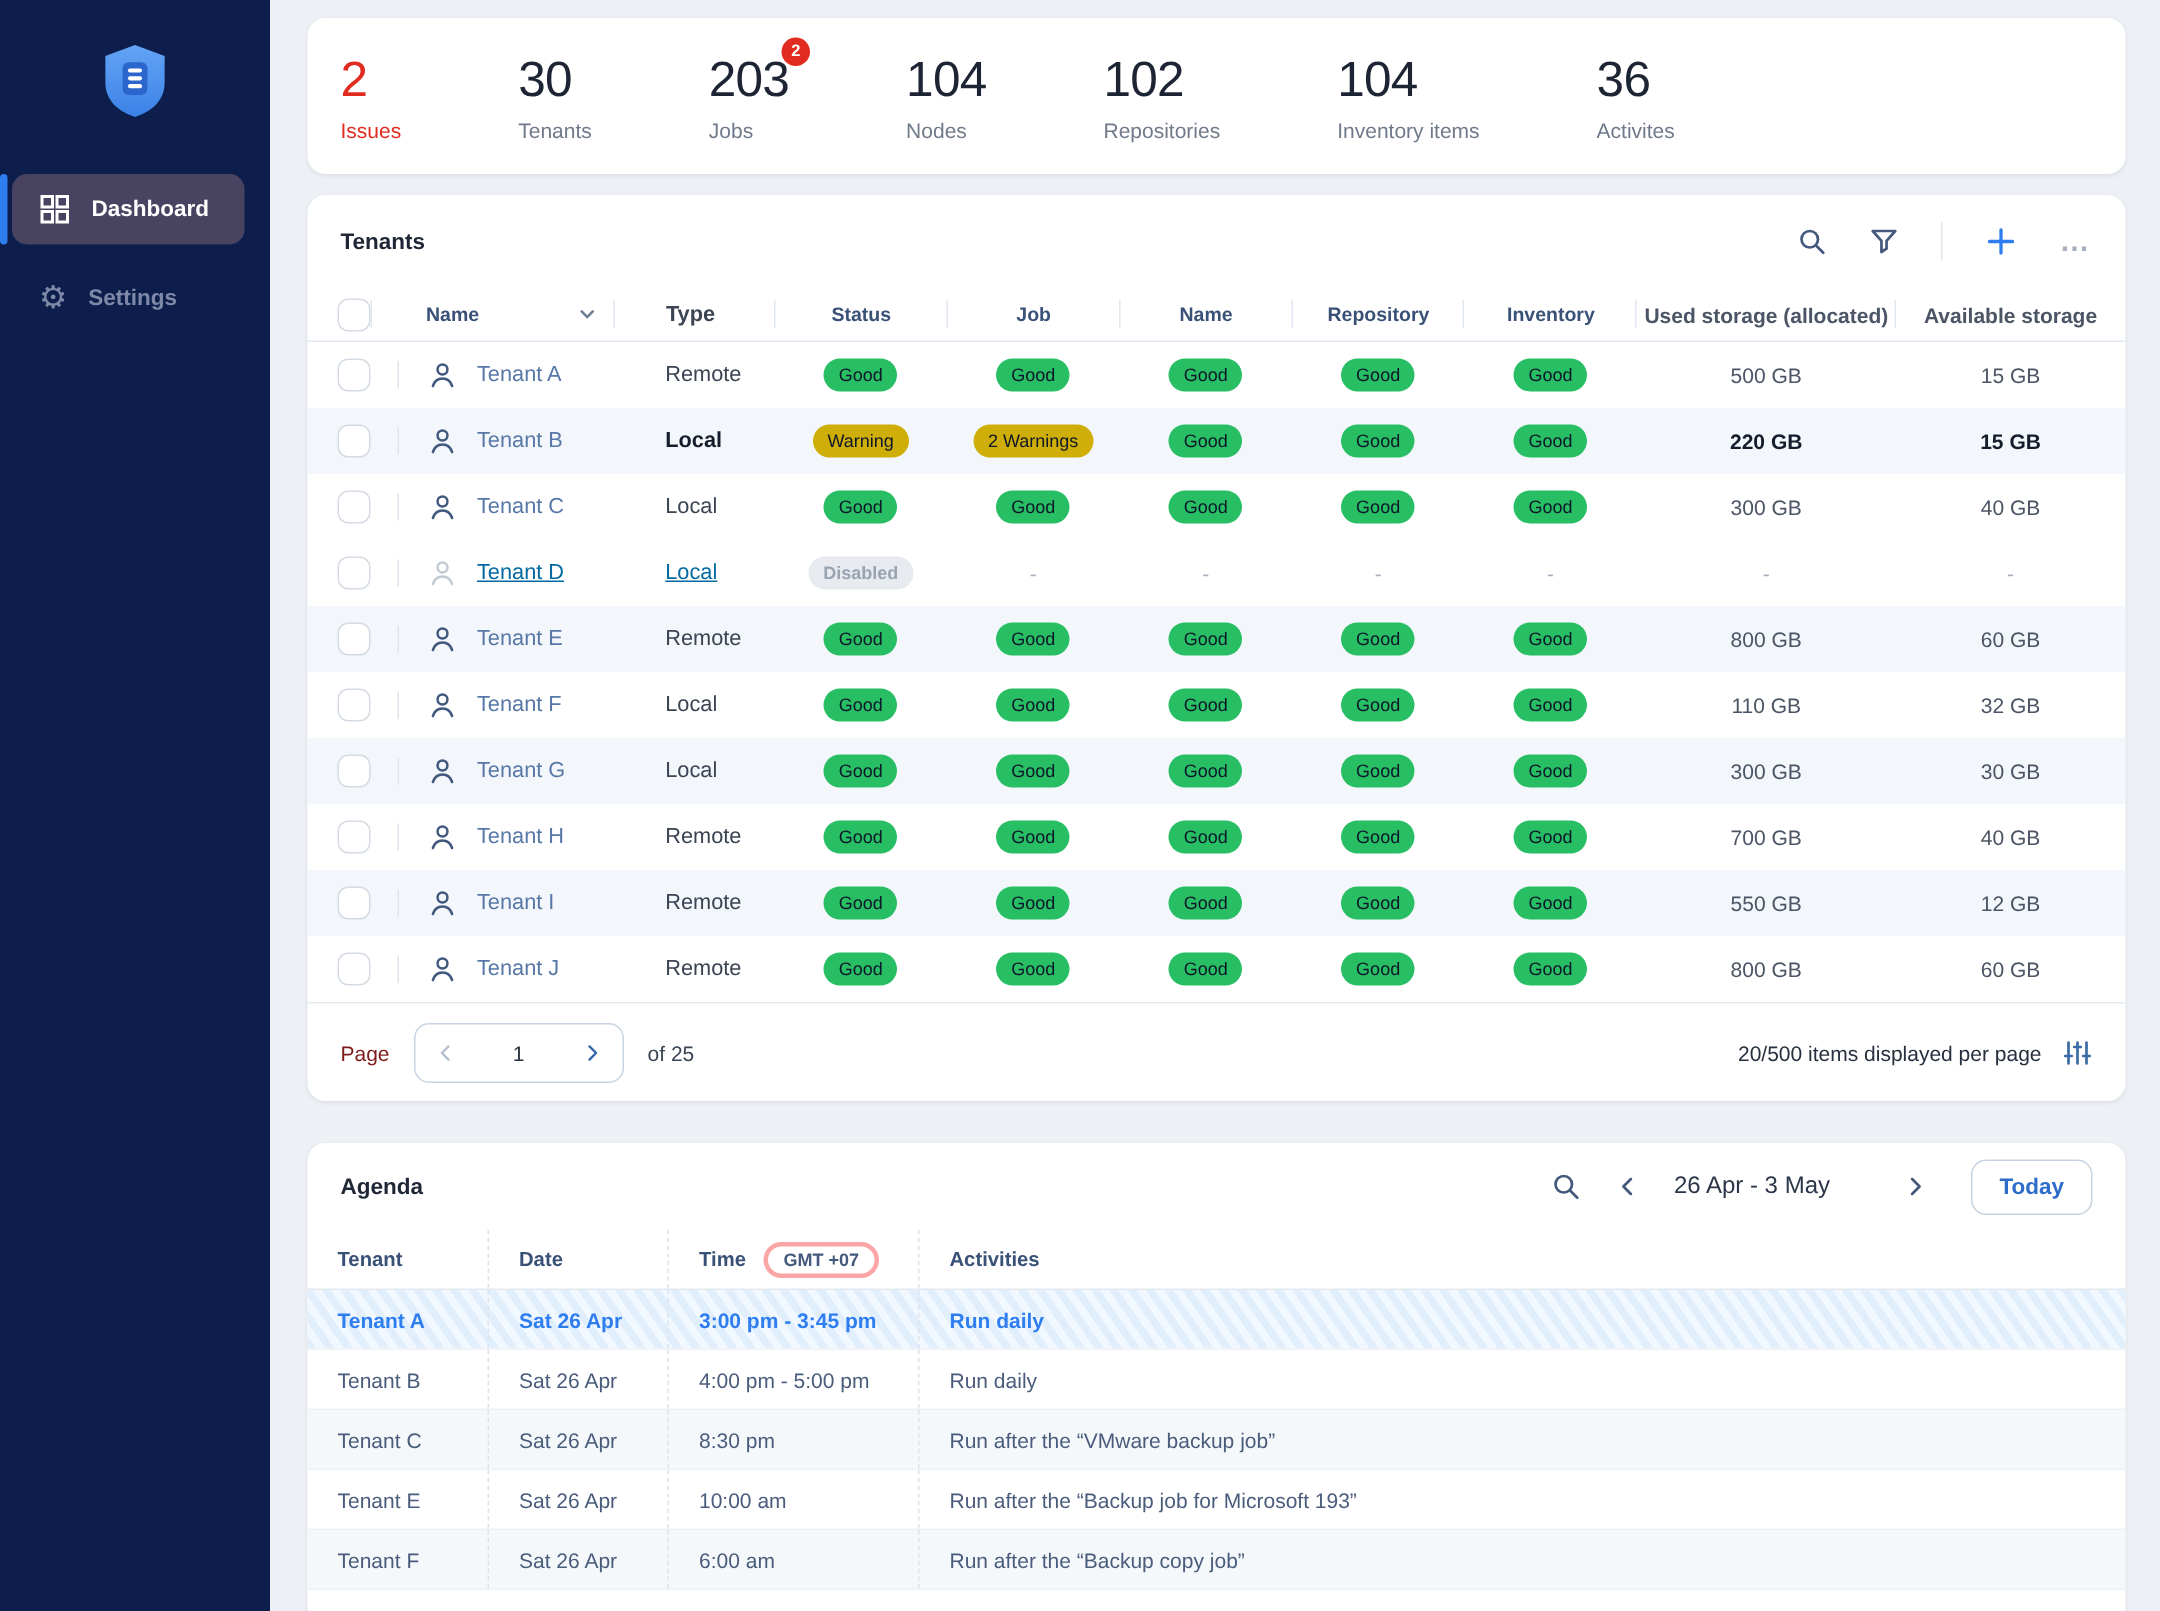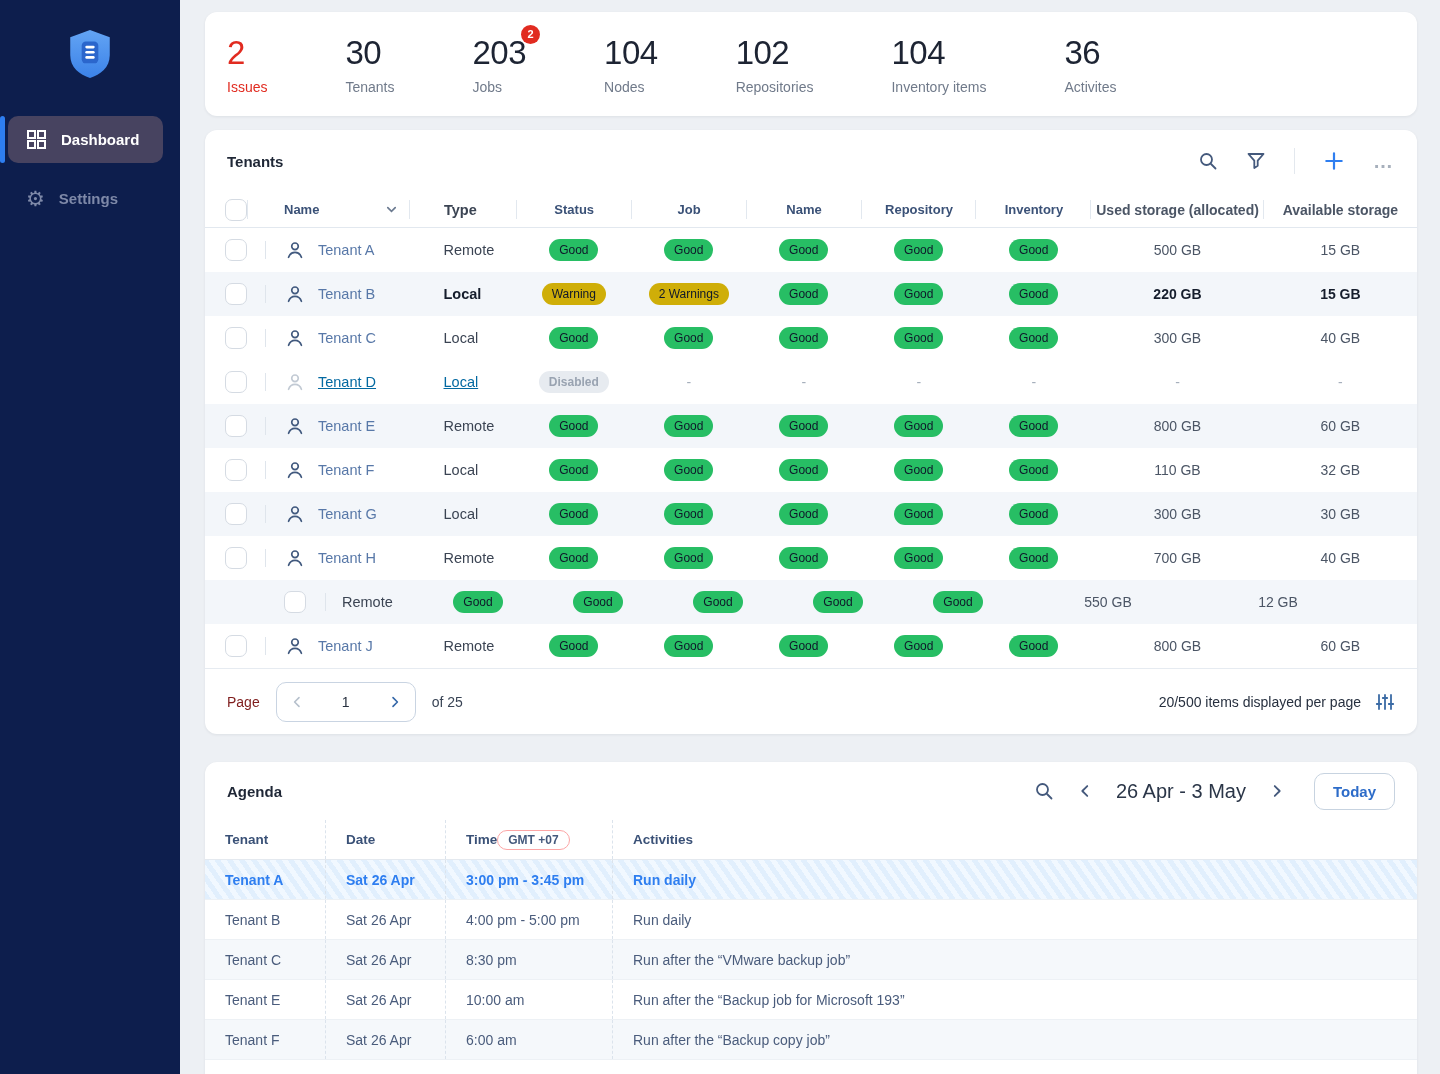--- a/index.html
+++ b/index.html
@@ -81,33 +81,33 @@
   .chev { cursor:pointer; display:flex; }
   .chev.disabled { color:#b6c0cc; cursor:default; }
   .chev.on { color:#3467a8; }
   .pg-of { font-size:14px; color:#394455; margin-left:16px; }
   .pg-right { margin-left:auto; display:flex; align-items:center; gap:14px; font-size:14px; color:#27303f; }
 
   
   .agenda { margin-top:28px; min-height:360px; }
   .agenda-head { height:58px; display:flex; align-items:center; padding:0 22px; }
   .agenda-tools { margin-left:auto; display:flex; align-items:center; gap:22px; }
-  .date-range { font-size:20px; color:#2b3648; min-width:130px; text-align:left; }
+  .date-range { font-size:16px; color:#2b3648; min-width:130px; text-align:left; }
   .today-btn { border:1px solid #c7d3e0; background:#fff; border-radius:10px; padding:9px 18px;
     font-size:15px; font-weight:700; color:#2d6cc9; cursor:pointer; margin-left:6px;
     font-family:"Liberation Sans","DejaVu Sans",sans-serif; }
   .ahead, .arow { display:flex; align-items:center; }
   .ahead { height:40px; border-bottom:1px solid #e4e9ef; }
   .arow { height:40px; border-bottom:1px solid #edf1f5; font-size:14px; color:#4a5c7c; cursor:pointer; }
   .arow.striped { background:#f5f8fb; }
   .acell { display:flex; align-items:center; height:100%; padding-left:20px; }
   .acell + .acell { border-left:1px dashed #dbe3ec; }
   .a-tenant { width:120px; } .a-date { width:120px; } .a-time { width:167px; } .a-act { flex:1; }
   .ath { font-size:13.5px; font-weight:700; color:#3a5177; }
-  .gmt-badge { border:1px solid #fca5a5; border-radius:999px; padding:2px 10px; margin-left:0;
+  .gmt-badge { border:3px solid #fca5a5; border-radius:999px; padding:2px 10px; margin-left:12px;
     font-size:12px; font-weight:700; color:#44597c; }
   .arow.hl { color:var(--accent,#1e88e5); font-weight:700;
     background:repeating-linear-gradient(55deg,#e1effd 0 5px,#f1f8ff 5px 10px); }
   svg { display:block; }
 </style>
 </head>
 <body>
 
 <div class="app">
 
@@ -482,20 +482,29 @@
               <span class="badge good">Good</span>
             </div>
           <div class="cell c-used">700 GB</div>
           <div class="cell c-avail">40 GB</div>
         </div>
 
         <div class="trow striped">
           <div class="cell c-cb">
               <span class="checkbox"></span>
             </div>
+          <div class="cell c-name">
+            <span class="user-icon">
+                <svg width="22" height="22" viewBox="0 0 24 24" fill="none" stroke="currentColor" stroke-width="1.8" stroke-linecap="round">
+                  <circle cx="12" cy="8" r="3.6"></circle>
+                  <path d="M5 20c1.2-3.6 4-5.4 7-5.4s5.8 1.8 7 5.4"></path>
+                </svg>
+              </span>
+            <a class="tenant-link">Tenant I</a>
+          </div>
           <div class="cell c-type">Remote</div>
           <div class="cell c-status">
               <span class="badge good">Good</span>
             </div>
           <div class="cell c-job">
               <span class="badge good">Good</span>
             </div>
           <div class="cell c-node">
               <span class="badge good">Good</span>
             </div>

